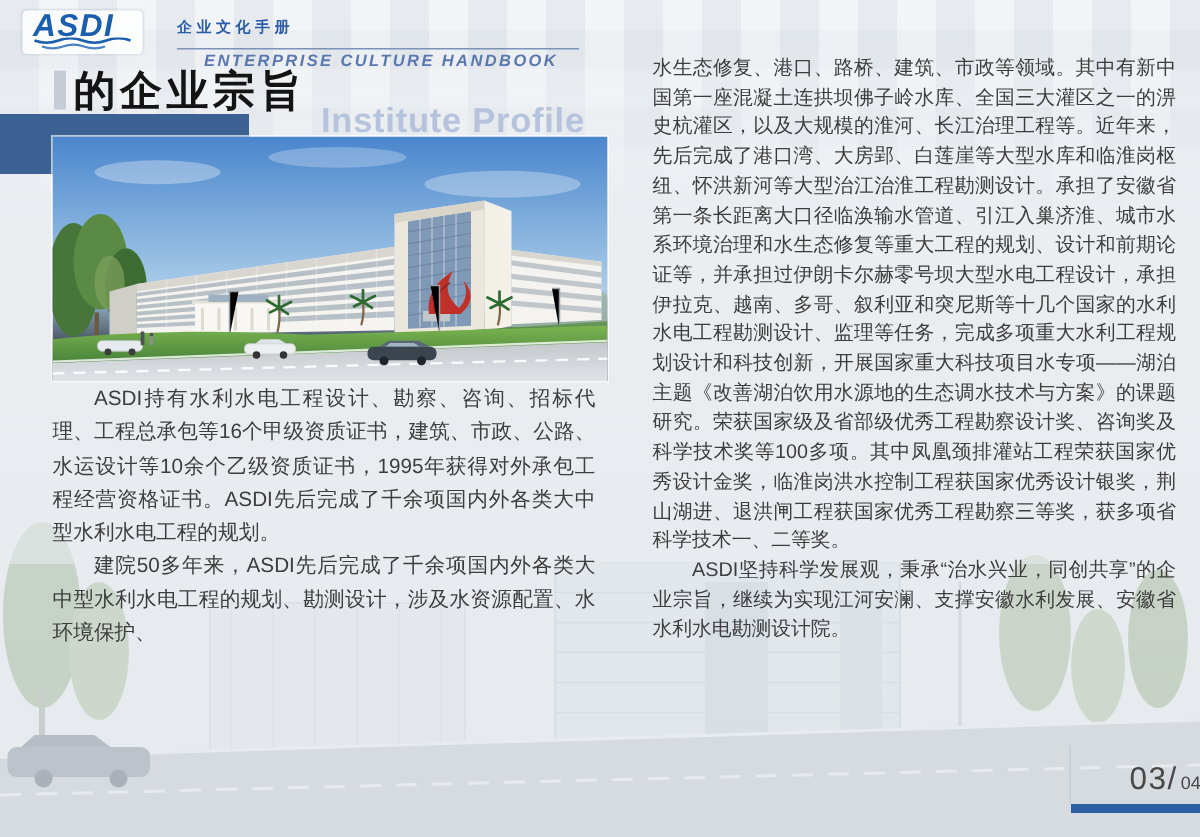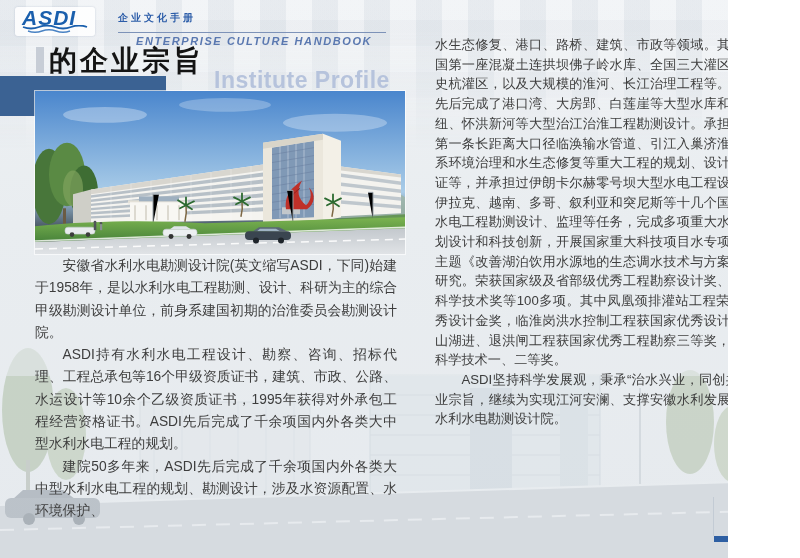--- a/index.html
+++ b/index.html
@@ -1,17 +1,17 @@
 <!DOCTYPE html>
 <html><head>
 <meta charset="utf-8">
 <style>
   html,body{margin:0;padding:0;}
   body{width:800px;height:558px;font-family:"Liberation Sans","DejaVu Sans",sans-serif;}
-  .page{position:relative;width:728px;height:558px;overflow:hidden;
+  .page{position:relative;width:800px;height:558px;overflow:hidden;
         background:linear-gradient(180deg,#eef1f4 0%,#e9edf0 40%,#e6eaee 100%);}
   
   .bg-pattern{position:absolute;left:0;top:0;width:800px;height:150px;z-index:0;
     background-image:
       repeating-linear-gradient(90deg, rgba(202,210,219,.22) 0 26px, rgba(255,255,255,.22) 26px 52px),
       repeating-linear-gradient(0deg, rgba(208,215,223,.18) 0 26px, rgba(246,248,250,.18) 26px 52px);
     -webkit-mask-image:linear-gradient(#000 20%,transparent);
     mask-image:linear-gradient(#000 20%,transparent);}
   
   .logo-box{position:absolute;left:15px;top:7px;z-index:5;background:rgba(255,255,255,.85);
@@ -221,21 +221,20 @@
       <g fill="#4f5358">
         <circle cx="60" cy="132" r="1.4"></circle>
           <rect x="58.8" y="133" width="2.5" height="7"></rect>
         <circle cx="66" cy="133" r="1.3"></circle>
           <rect x="65" y="134" width="2.2" height="6" fill="#8a8f95"></rect>
       </g>
     </g>
   </svg>
 
   <div class="col col-left">
-      <p class="para indent">安徽省水利水电勘测设计院(英文缩写ASDI，下同)始建于1958年，是以水利水电工程勘测、设计、科研为主的综合甲级勘测设计单位，前身系建国初期的治淮委员会勘测设计院。</p>
       <p class="para indent">ASDI持有水利水电工程设计、勘察、咨询、招标代理、工程总承包等16个甲级资质证书，建筑、市政、公路、水运设计等10余个乙级资质证书，1995年获得对外承包工程经营资格证书。ASDI先后完成了千余项国内外各类大中型水利水电工程的规划。</p>
       <p class="para indent">建院50多年来，ASDI先后完成了千余项国内外各类大中型水利水电工程的规划、勘测设计，涉及水资源配置、水环境保护、</p>
     </div>
   <div class="col col-right">
       <p class="para">水生态修复、港口、路桥、建筑、市政等领域。其中有新中国第一座混凝土连拱坝佛子岭水库、全国三大灌区之一的淠史杭灌区，以及大规模的淮河、长江治理工程等。近年来，先后完成了港口湾、大房郢、白莲崖等大型水库和临淮岗枢纽、怀洪新河等大型治江治淮工程勘测设计。承担了安徽省第一条长距离大口径临涣输水管道、引江入巢济淮、城市水系环境治理和水生态修复等重大工程的规划、设计和前期论证等，并承担过伊朗卡尔赫零号坝大型水电工程设计，承担伊拉克、越南、多哥、叙利亚和突尼斯等十几个国家的水利水电工程勘测设计、监理等任务，完成多项重大水利工程规划设计和科技创新，开展国家重大科技项目水专项——湖泊主题《改善湖泊饮用水源地的生态调水技术与方案》的课题研究。荣获国家级及省部级优秀工程勘察设计奖、咨询奖及科学技术奖等100多项。其中凤凰颈排灌站工程荣获国家优秀设计金奖，临淮岗洪水控制工程获国家优秀设计银奖，荆山湖进、退洪闸工程获国家优秀工程勘察三等奖，获多项省科学技术一、二等奖。</p>
       <p class="para indent">ASDI坚持科学发展观，秉承“治水兴业，同创共享”的企业宗旨，继续为实现江河安澜、支撑安徽水利发展、安徽省水利水电勘测设计院。</p>
     </div>
 
   <span class="footer-vline"></span>
   <div class="footer-num">

